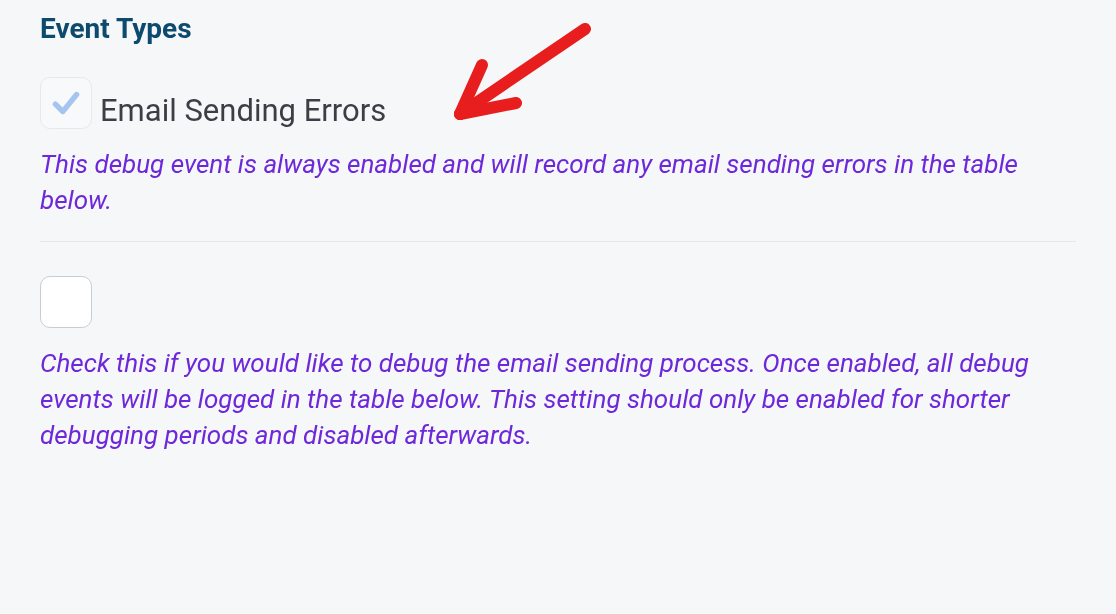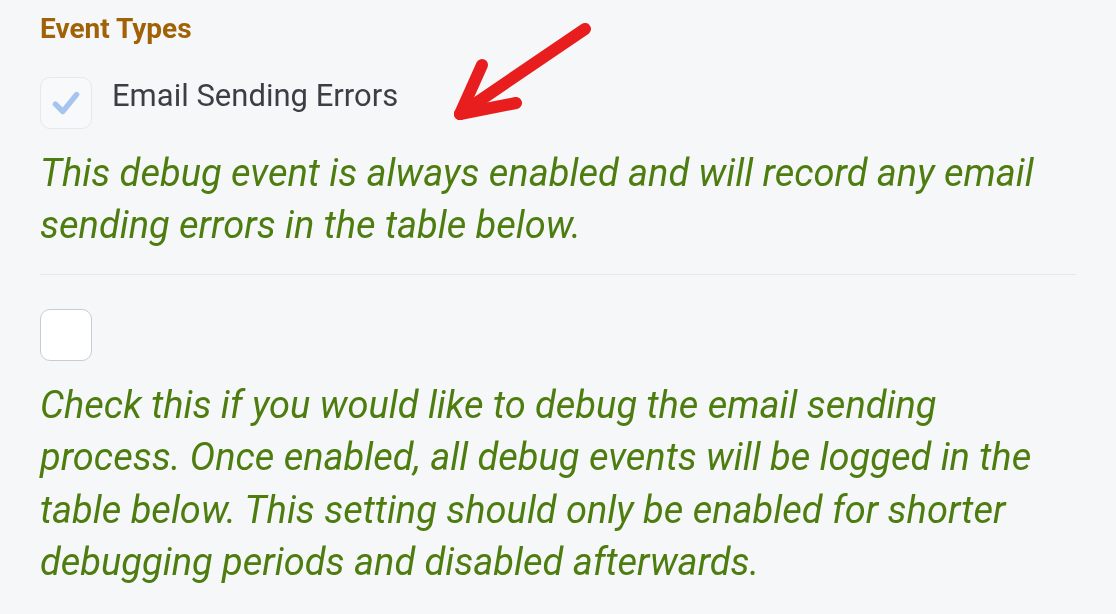--- a/index.html
+++ b/index.html
@@ -6,27 +6,27 @@
     body {
       background: #f6f7f8;
       font-family: -apple-system, BlinkMacSystemFont, "Segoe UI", Roboto, Helvetica, Arial, sans-serif;
       color: #32373c;
       padding: 12px 40px 40px 40px;
       width: 1116px;
     }
     .section-title {
       font-size: 28px;
       font-weight: 700;
-      color: #a16207;
+      color: #0c4a6e;
       margin-bottom: 32px;
     }
     .option-row {
       display: flex;
-      align-items: flex-start;
-      gap: 20px;
+      align-items: flex-end;
+      gap: 8px;
       margin-bottom: 18px;
       position: relative;
     }
     .checkbox {
       width: 52px;
       height: 52px;
       border: 1px solid #c9ccd0;
       border-radius: 10px;
       background: #ffffff;
       display: flex;
@@ -47,23 +47,23 @@
       fill: none;
       stroke-linecap: round;
       stroke-linejoin: round;
     }
     .option-label {
       font-size: 31px;
       font-weight: 400;
       color: #3b3f45;
     }
     .option-desc {
-      font-size: 38px;
+      font-size: 26px;
       font-style: italic;
-      color: #4d7c0f;
+      color: #6d28d9;
       line-height: 1.38;
       margin-bottom: 20px;
     }
     .divider {
       border: none;
       border-top: 1.5px solid #e5e7ea;
       margin: 22px 0 34px 0;
     }
     .arrow-annotation {
       position: absolute;

